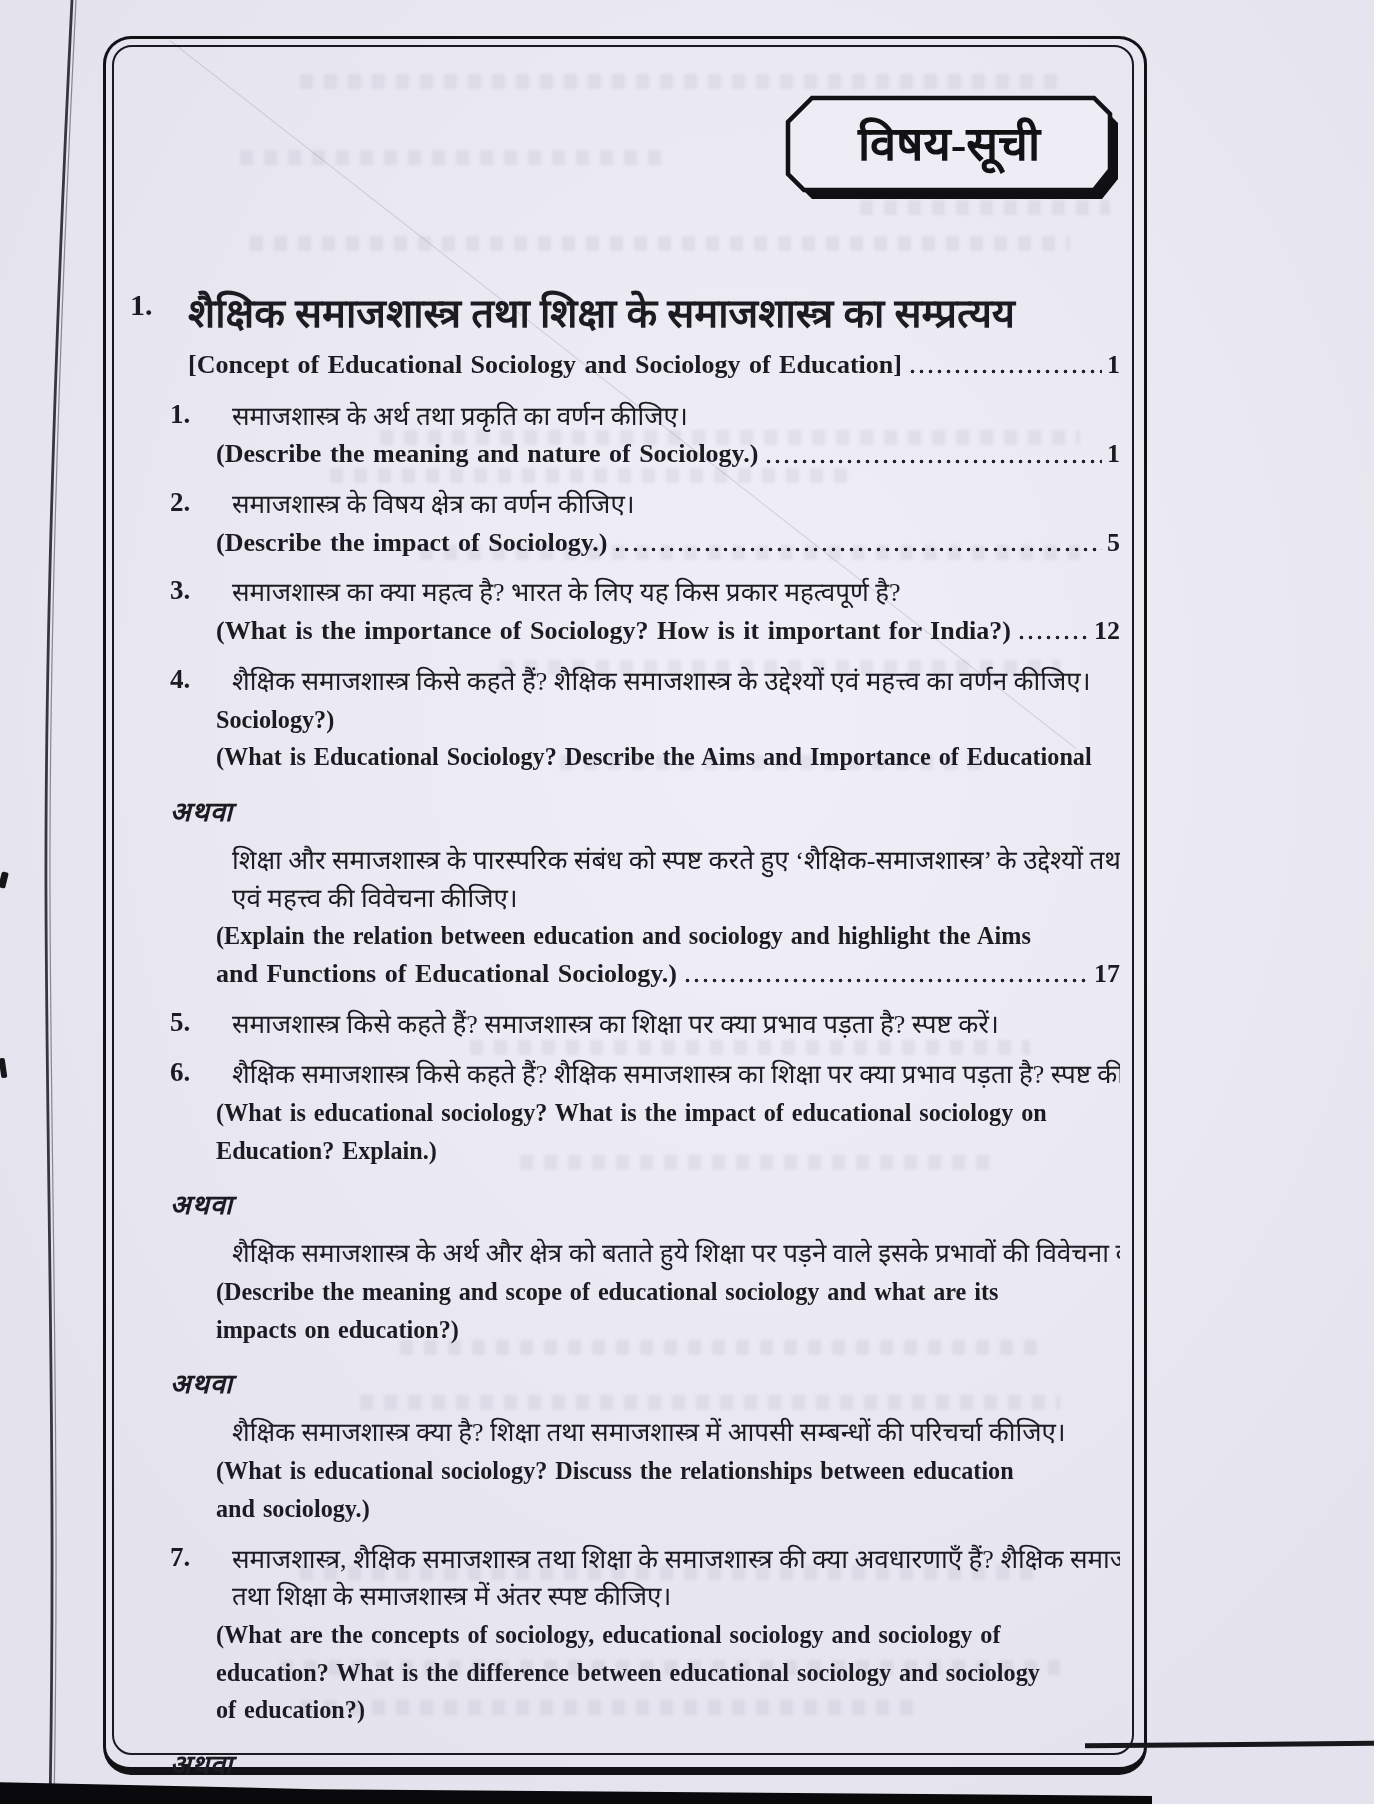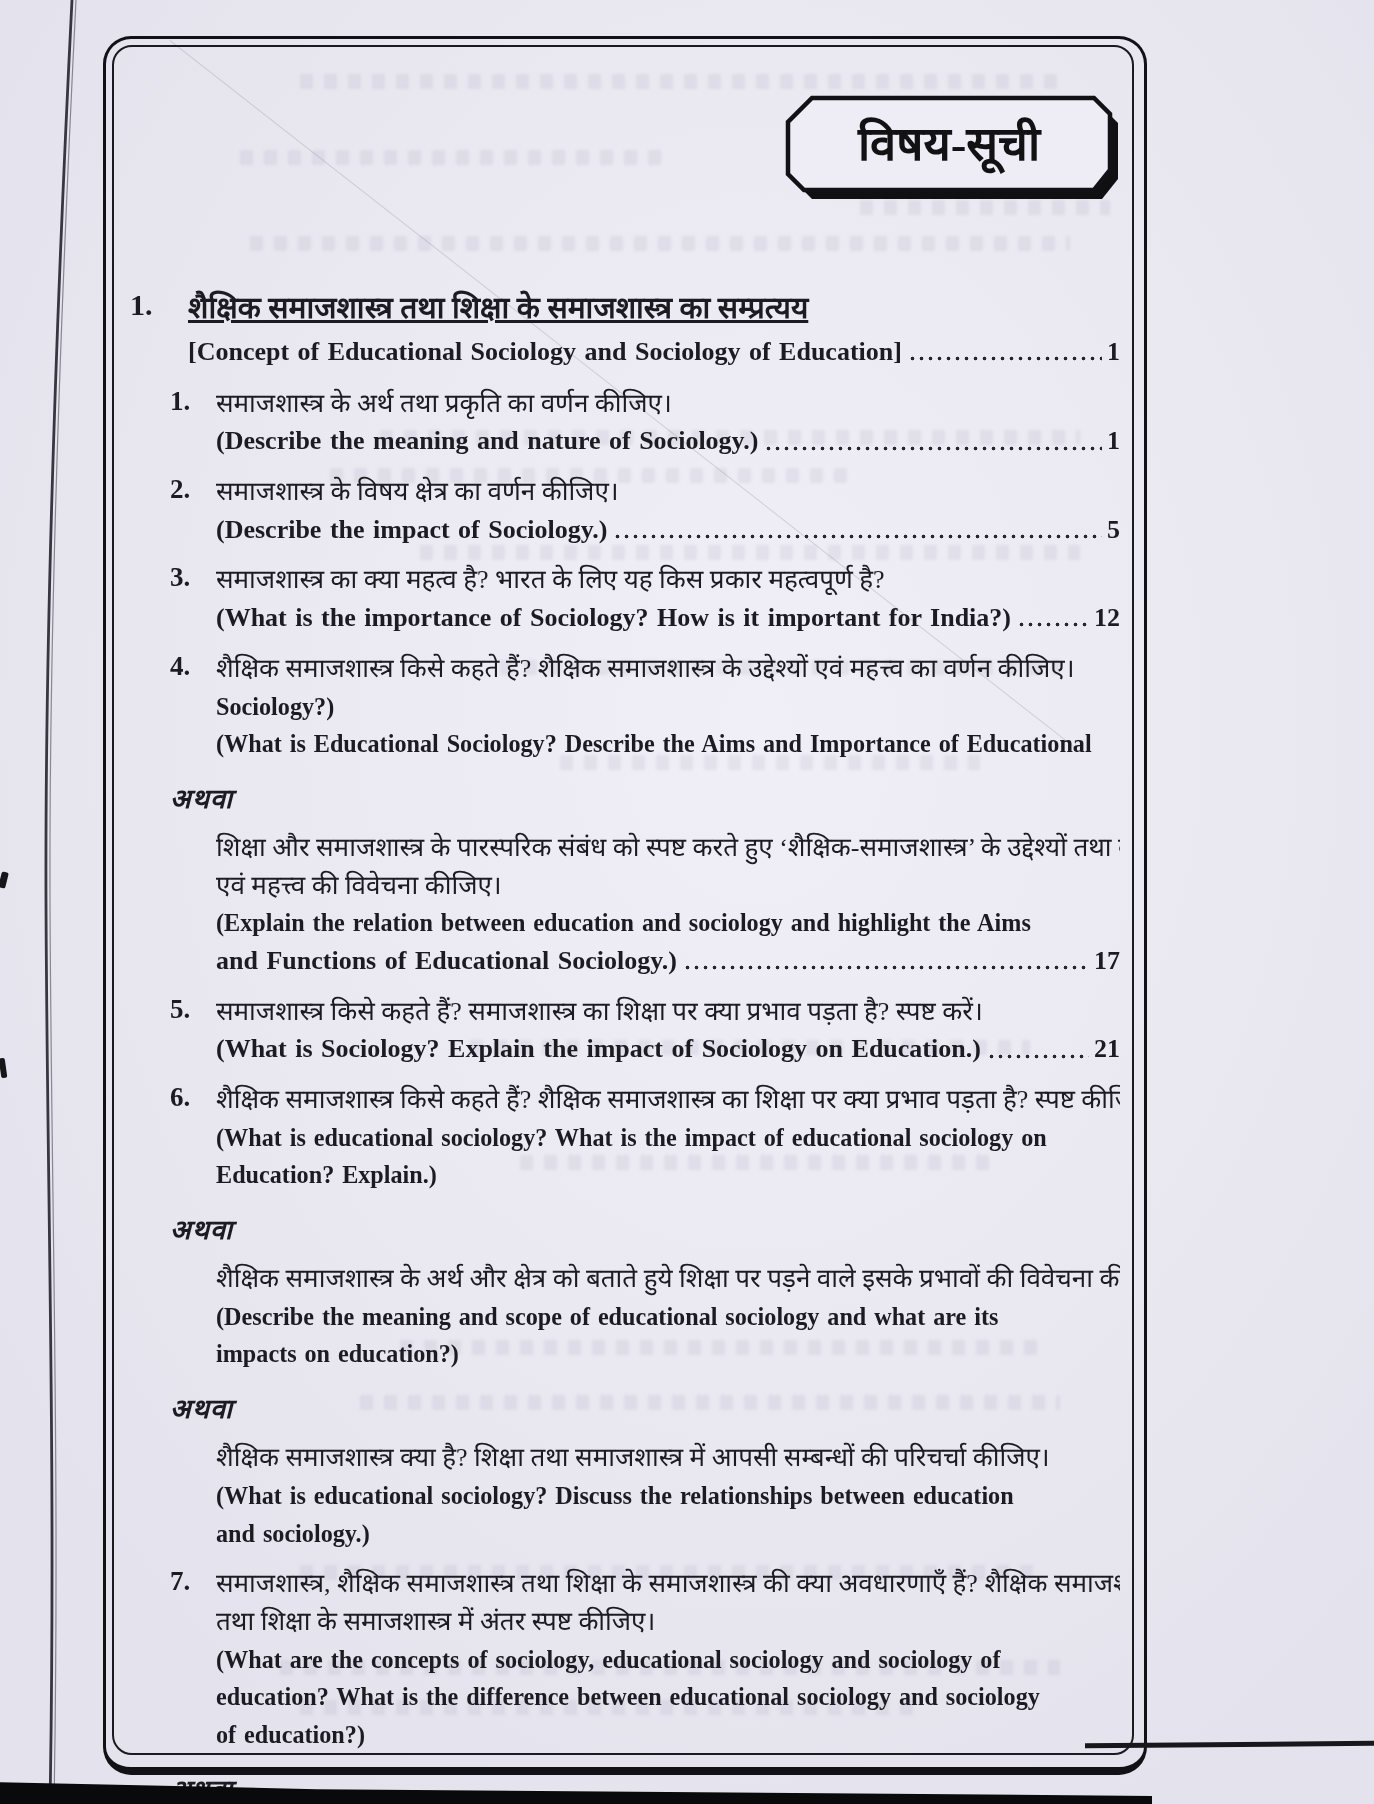--- a/index.html
+++ b/index.html
@@ -43,27 +43,27 @@
   
   .content{position:absolute;left:130px;top:50px;width:990px;z-index:5;}
   .banner-wrap{text-align:right;margin-top:44px;}
   .banner-wrap svg{display:inline-block;}
   .banner-title{
     font-family:"Liberation Serif", serif;font-weight:700;font-size:47px;fill:#121215;
   }
   .section-heading{display:flex;margin-top:84px;}
   .sec-num{width:58px;font-weight:700;font-size:30px;flex:none;}
   .sec-body{flex:1;min-width:0;}
-  .sec-hi{font-weight:700;font-size:30px;line-height:1.3;white-space:nowrap;text-decoration:underline;}
+  .sec-hi{font-weight:700;font-size:40px;line-height:1.3;white-space:nowrap;}
   .sec-en{margin-top:6px;font-size:24px;}
   .entries{margin-left:40px;margin-top:14px;}
   .entry{display:flex;margin-top:13px;}
   .entry .num{width:46px;flex:none;font-weight:700;font-size:27px;padding-top:1px;}
   .entry .body{flex:1;min-width:0;overflow:hidden;}
-  .hi{font-size:26px;line-height:1.45;white-space:nowrap;}
+  .hi{font-size:26px;line-height:1.45;white-space:nowrap;margin-left:16px;}
   .en{font-weight:700;font-size:26px;line-height:1.45;word-spacing:2px;}
   .en .etxt{display:inline-block;transform:scaleX(.93);transform-origin:left center;white-space:nowrap;}
   .en.haspage{display:flex;align-items:flex-end;}
   .en.haspage .etxt{transform:none;flex:none;}
   .leader{
     flex:1 1 16px;height:10px;align-self:flex-end;margin:0 5px 7px 6px;
     background-image:radial-gradient(circle, #26262c 1.7px, transparent 2.1px);
     background-size:9px 9px;background-repeat:repeat-x;background-position:left center;
   }
   .pg{flex:none;font-weight:700;font-size:26px;}
@@ -186,25 +186,20 @@
             <span class="leader"></span>
             <span class="pg">17</span>
           </div>
         </div>
   </div>
 
   <div class="entry">
     <span class="num">5.</span>
     <div class="body">
           <div class="hi">समाजशास्त्र किसे कहते हैं? समाजशास्त्र का शिक्षा पर क्या प्रभाव पड़ता है? स्पष्ट करें।</div>
-          <div class="en haspage">
-            <span class="etxt">(What is Sociology? Explain the impact of Sociology on Education.)</span>
-            <span class="leader"></span>
-            <span class="pg">21</span>
-          </div>
         </div>
   </div>
 
   <div class="entry">
     <span class="num">6.</span>
     <div class="body">
           <div class="hi">शैक्षिक समाजशास्त्र किसे कहते हैं? शैक्षिक समाजशास्त्र का शिक्षा पर क्या प्रभाव पड़ता है? स्पष्ट कीजिए।</div>
           <div class="en"><span class="etxt">(What is educational sociology? What is the impact of educational sociology on</span></div>
           <div class="en"><span class="etxt">Education? Explain.)</span></div>
         </div>

